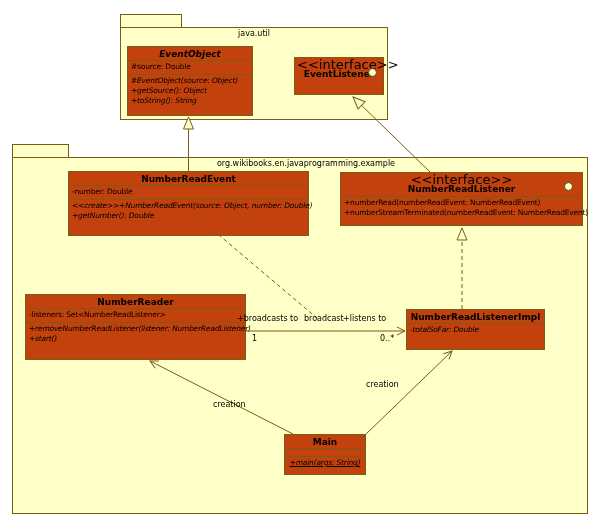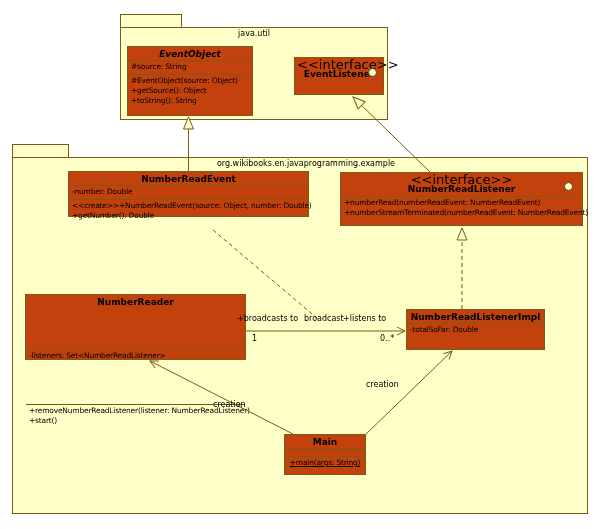--- a/index.html
+++ b/index.html
@@ -9,21 +9,21 @@
 
   .pkg-tab  { position:absolute; background:#FFFFC8; border:1px solid #7a5c14; z-index:1; }
   .pkg-body { position:absolute; background:#FFFFC8; border:1px solid #7a5c14; z-index:1; }
   .pkg-label{ position:absolute; font-size:8px; text-align:center; z-index:2; }
 
   .cls { position:absolute; background:#c2410c; border:1px solid #7a5c14;
          display:flex; flex-direction:column; z-index:3; }
   .cls-title { font-size:9px; font-weight:bold; text-align:center; padding:2px 2px 1px; white-space:nowrap; }
   .italic { font-style:italic; }
   .sec { border-top:1px solid #7a5c14; padding:1px 3px 2px; flex:0 0 auto; }
-  .sec:last-child { flex:1 1 auto; }
+  .sec:last-child { flex:1 1 auto;font-style:italic; }
   .sec.empty { min-height:8px; padding:0; }
   .m { font-size:7.5px; letter-spacing:-0.2px; line-height:10px; white-space:nowrap; }
   .m.center { text-align:center; }
   .underline { text-decoration:underline; }
   .iface-head { padding:2px 2px 1px; text-align:center; }
   .stereo { font-size:13px; line-height:9px; }
   .iface-name { font-size:9px; font-weight:bold; line-height:11px; }
   .iface-circle { position:absolute; width:9px; height:9px; border:1px solid #55430e;
                   border-radius:50%; background:#FFFFC8; }
 
@@ -40,38 +40,38 @@
   <div class="pkg-body" style="left:120px; top:27px; width:268px; height:93px;"></div>
   <div class="pkg-label" style="left:120px; top:29px; width:268px;">java.util</div>
 
   <div class="pkg-tab" style="left:12px; top:144px; width:57px; height:14px;"></div>
   <div class="pkg-body" style="left:12px; top:157px; width:576px; height:357px;"></div>
   <div class="pkg-label" style="left:12px; top:159px; width:588px;">org.wikibooks.en.javaprogramming.example</div>
 
   <div class="cls" style="left:127px; top:46px; width:126px; height:70px;">
     <div class="cls-title italic">EventObject</div>
     <div class="sec">
-      <div class="m">#source: String</div>
+      <div class="m">#source: Double</div>
     </div>
     <div class="sec">
       <div class="m">#EventObject(source: Object)</div>
       <div class="m">+getSource(): Object</div>
       <div class="m">+toString(): String</div>
     </div>
   </div>
 
   <div class="cls" style="left:294px; top:57px; width:90px; height:38px;">
     <div class="iface-head">
       <div class="stereo">&lt;&lt;interface&gt;&gt;</div>
       <div class="iface-name">EventListener</div>
     </div>
     <span class="iface-circle" style="right:6px; top:10px;"></span>
   </div>
 
-  <div class="cls" style="left:68px; top:171px; width:241px; height:46px;">
+  <div class="cls" style="left:68px; top:171px; width:241px; height:65px;">
     <div class="cls-title">NumberReadEvent</div>
     <div class="sec">
       <div class="m">-number: Double</div>
     </div>
     <div class="sec">
       <div class="m">&lt;&lt;create&gt;&gt;+NumberReadEvent(source: Object, number: Double)</div>
       <div class="m">+getNumber(): Double</div>
     </div>
   </div>
 
@@ -80,21 +80,21 @@
       <div class="stereo">&lt;&lt;interface&gt;&gt;</div>
       <div class="iface-name">NumberReadListener</div>
     </div>
     <div class="sec">
       <div class="m">+numberRead(numberReadEvent: NumberReadEvent)</div>
       <div class="m">+numberStreamTerminated(numberReadEvent: NumberReadEvent)</div>
     </div>
     <span class="iface-circle" style="right:9px; top:9px;"></span>
   </div>
 
-  <div class="cls" style="left:25px; top:294px; width:221px; height:66px;gap:41px;">
+  <div class="cls" style="left:25px; top:294px; width:221px; height:66px;">
     <div class="cls-title">NumberReader</div>
     <div class="sec">
       <div class="m">-listeners: Set&lt;NumberReadListener&gt;</div>
     </div>
     <div class="sec">
       <div class="m">+removeNumberReadListener(listener: NumberReadListener)</div>
       <div class="m">+start()</div>
     </div>
   </div>
 

